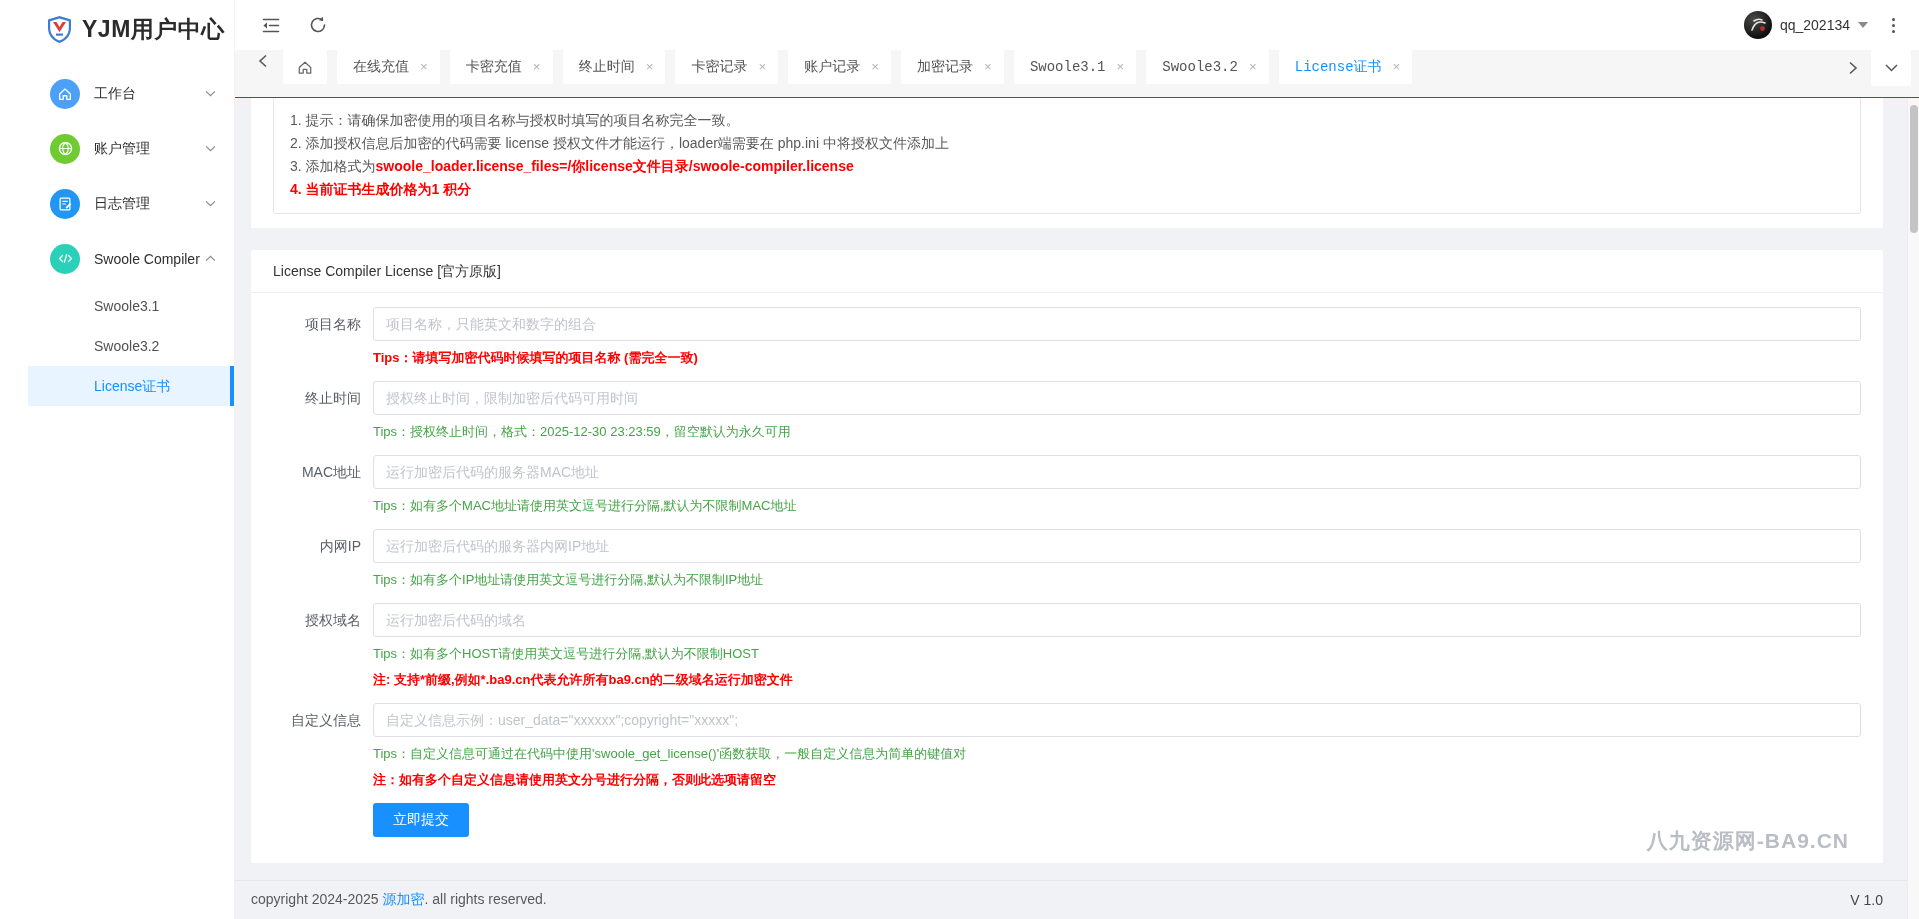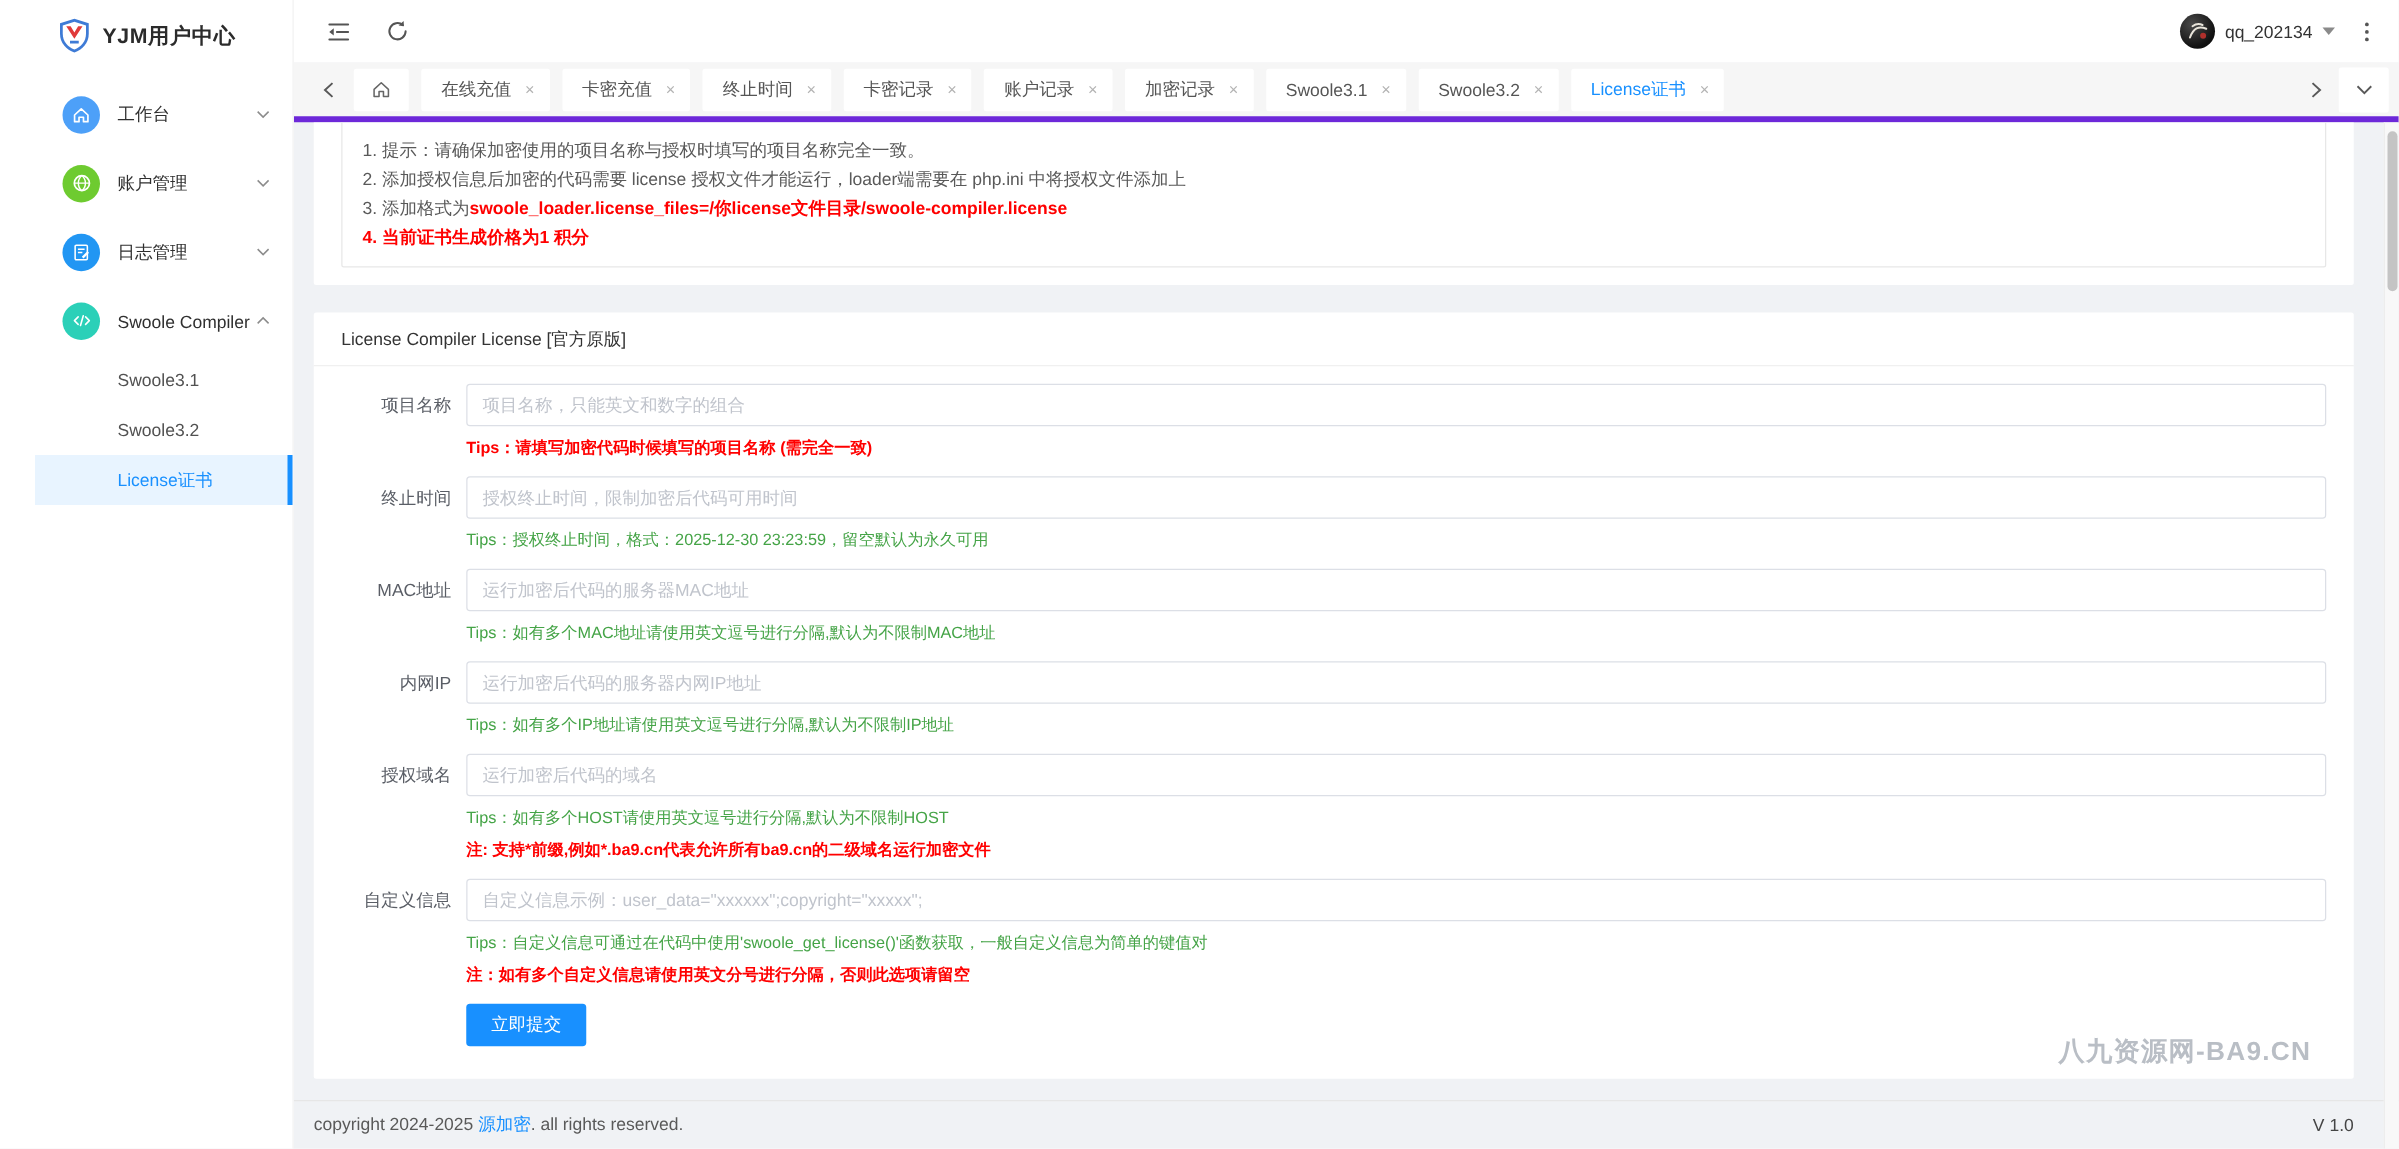--- a/index.html
+++ b/index.html
@@ -6,21 +6,21 @@
   html, body { width: 1919px; height: 919px; }
   body {
     font-family: "Liberation Sans", "DejaVu Sans", sans-serif;
     font-size: 14px; color: #333; background: #f0f2f5; overflow: hidden;
   }
   .app { position: relative; display: flex; width: 1919px; height: 919px; }
 
   
   .sidebar { width: 235px; flex: none; background: #fff; border-right: 1px solid #f2f2f2; z-index: 5; }
   .logo { display: flex; align-items: center; gap: 9px; padding: 14px 0 13px 46px; }
-  .logo-text { font-size: 17px; font-weight: bold; color: #2b2b2b; letter-spacing: .5px; }
+  .logo-text { font-size: 23px; font-weight: bold; color: #2b2b2b; letter-spacing: .5px; }
   .menu { padding-top: 8px; padding-left: 28px; }
   .menu-item { display: flex; align-items: center; height: 55px; padding: 0 18px 0 22px; cursor: pointer; }
   .menu-icon { width: 30px; height: 30px; border-radius: 50%; flex: none;
                display: flex; align-items: center; justify-content: center; }
   .ic-workbench { background: #4da0f8; }
   .ic-account  { background: #6ecb30; }
   .ic-log      { background: #2196f3; }
   .ic-code     { background: #2bd0b8; }
   .menu-label { margin-left: 14px; flex: 1; color: #2f2f2f; font-size: 14px; }
   .menu-chevron { flex: none; display: flex; }
@@ -38,22 +38,22 @@
   .user { display: flex; align-items: center; gap: 8px; cursor: pointer; margin-right: 18px; }
   .avatar { width: 28px; height: 28px; border-radius: 50%; position: relative; overflow: hidden;
             background: radial-gradient(circle at 35% 30%, #4a4a4a, #101010 70%); }
   .avatar svg { position: absolute; left: 0; top: 0; }
   .username { font-size: 14px; color: #333; }
   .caret-down { width: 0; height: 0; border-left: 5px solid transparent; border-right: 5px solid transparent; border-top: 6px solid #8a8a8a; }
   .kebab { display: flex; flex-direction: column; gap: 3px; padding: 4px 6px; cursor: pointer; background: none; border: none; }
   .kebab i { width: 3px; height: 3px; border-radius: 50%; background: #555; }
 
   
-  .tabbar { height: 48px; flex: none; background: #f6f6f6; border-bottom: 5px solid #6d28d9;
-            display: flex; align-items: center; padding: 0 8px 0 18px; gap: 10px; }
+  .tabbar { height: 48px; flex: none; background: #f6f6f6; border-bottom: 1px solid #6d28d9;
+            display: flex; align-items: flex-start; padding: 0 8px 0 18px; gap: 10px; font-family: Liberation Mono, monospace; }
   .tab-nav-btn { background: none; border: none; display: flex; align-items: center; cursor: pointer; padding: 4px; }
   .tab { height: 34px; background: #fff; border-radius: 2px; display: flex; align-items: center;
          padding: 0 10px 0 16px; cursor: pointer; flex: none; }
   .tab.home { padding: 0 14px; }
   .tab-label { font-size: 14px; color: #555; }
   .tab.active .tab-label { color: #1890ff; }
   .tab-close { margin-left: 9px; font-size: 13px; color: #b3b3b3; line-height: 1; padding: 2px; }
   .tab-controls { margin-left: auto; display: flex; align-items: center; gap: 8px; }
   .tab-dropdown-btn { width: 40px; height: 36px; background: #fff; border: none; border-radius: 2px;
                       display: flex; align-items: center; justify-content: center; cursor: pointer; }

